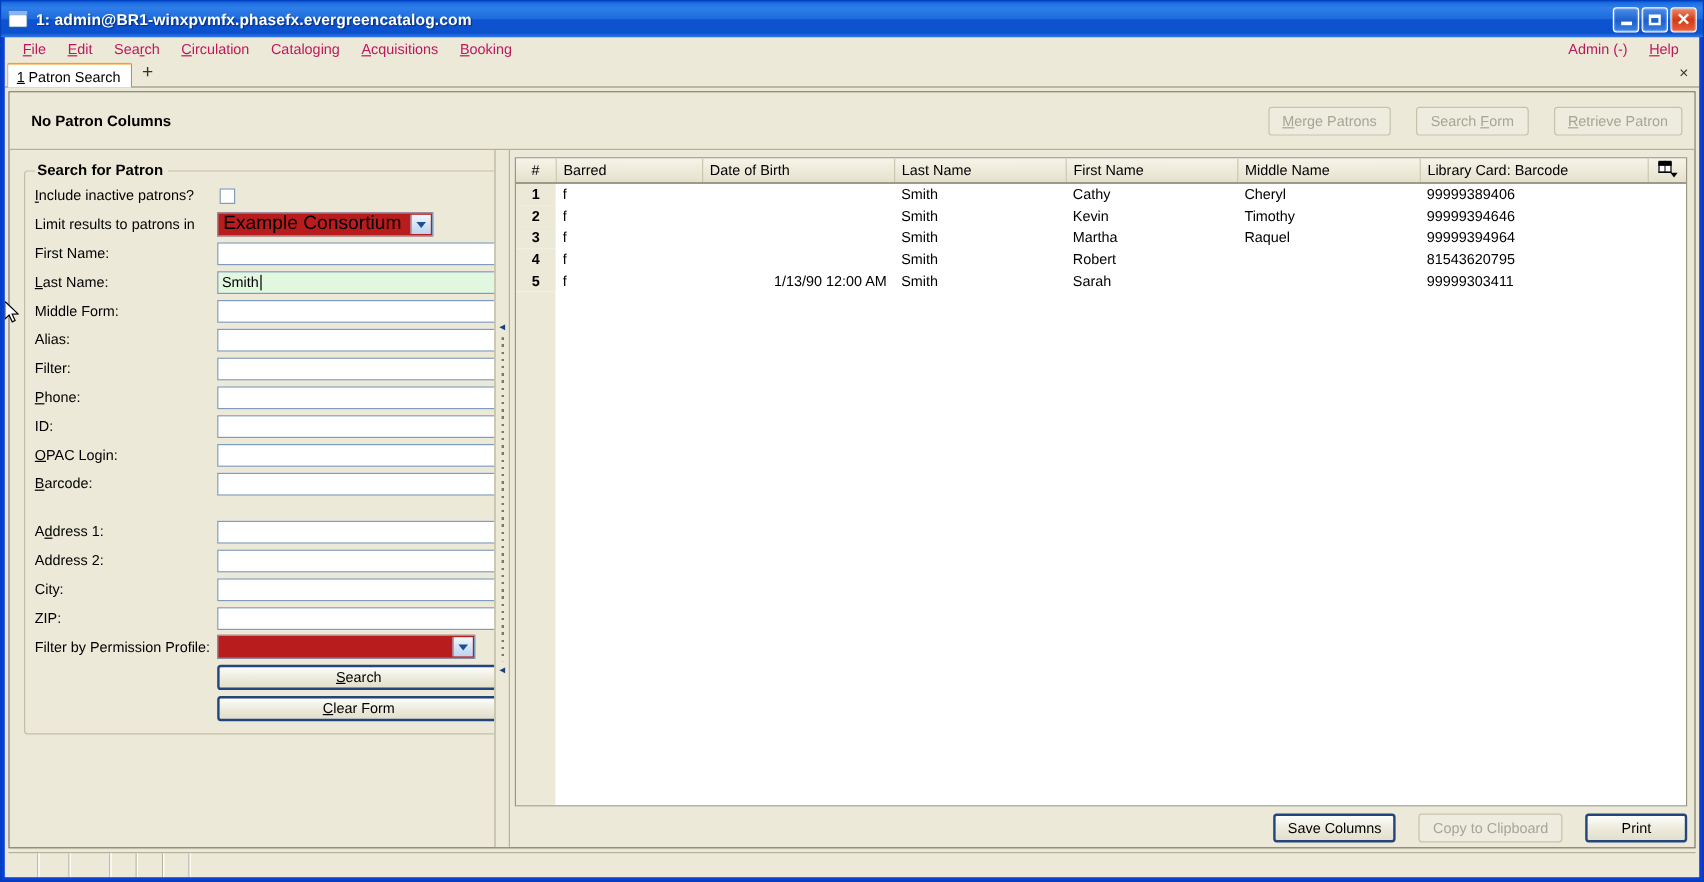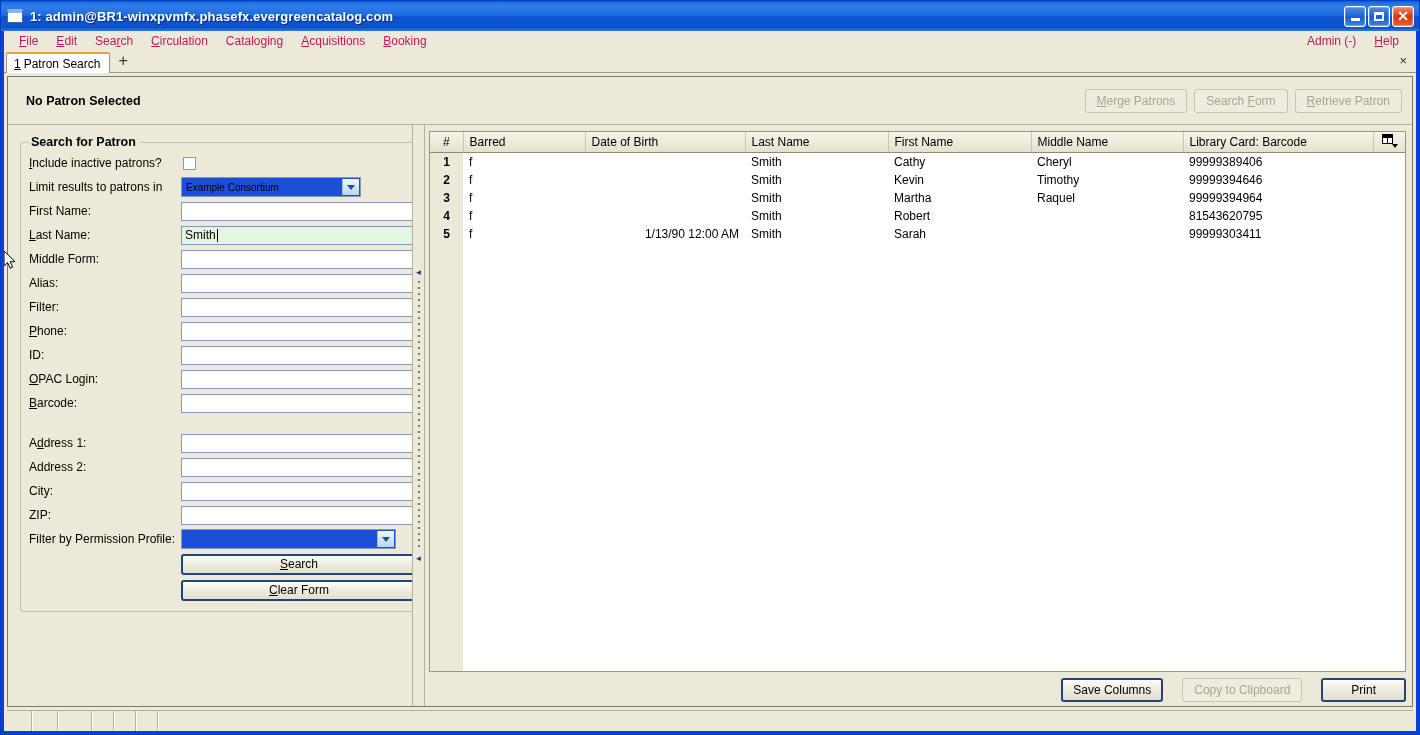--- a/index.html
+++ b/index.html
@@ -129,21 +129,21 @@
 
   
   .patron-bar {
     flex: 0 0 48px;
     display: flex; align-items: center;
     padding: 0 10px 0 18px;
     background: #ece9d8;
     border-bottom: 1px solid #b5b29c;
   }
   .patron-title { font-weight: bold; font-size: 12.5px; color: #000; }
-  .patron-actions { margin-left: auto; display: flex; gap: 7px; }
+  .patron-actions { margin-left: auto; display: flex; gap: 21px; }
   .btn {
     background: linear-gradient(to bottom,#fdfdfb,#eceadb 55%,#e2dfcc);
     border: 1px solid #8d8a74;
     border-radius: 3px;
     padding: 4px 11px;
     font-size: 12px; color: #000;
     white-space: nowrap;
     cursor: default;
   }
   .btn.disabled { color: #a7a593; border-color: #c6c3ad; background: #eeecdf; }
@@ -187,23 +187,23 @@
   .finput.active { background: #e2f7e0; }
   .fcheck {
     width: 13px; height: 13px;
     border: 1px solid #7f9db9;
     background: #fff;
     margin-left: 2px;
   }
   .fselect {
     flex: 0 0 180px; height: 20px;
     border: 1px solid #7f9db9;
-    background: #1d4ed8;
+    background: #b91c1c;
     display: flex; align-items: center;
-    font-size: 10px; padding-left: 4px;
+    font-size: 16px; padding-left: 4px;
     position: relative;
   }
   .fselect.wide { flex: 0 0 215px; }
   .fselect .arrow {
     position: absolute; right: 1px; top: 1px; bottom: 1px; width: 17px;
     background: linear-gradient(to bottom,#f4f8fd,#d6e4f5 50%,#bcd3ef);
     border-left: 1px solid #a8bcd4;
     display: flex; align-items: center; justify-content: center;
   }
   .arrow-glyph {
@@ -384,21 +384,21 @@
         <span class="tab-num">1</span>
           <span>Patron Search</span>
       </div>
       <div class="tab-add">+</div>
       <div class="tab-close-x">×</div>
     </div>
 
     <div class="content">
 
       <div class="patron-bar">
-        <div class="patron-title">No Patron Selected</div>
+        <div class="patron-title">No Patron Columns</div>
         <div class="patron-actions">
           <div class="btn disabled"><span class="acc">M</span>erge Patrons</div>
           <div class="btn disabled">Search <span class="acc">F</span>orm</div>
           <div class="btn disabled"><span class="acc">R</span>etrieve Patron</div>
         </div>
       </div>
 
       <div class="body-split">
 
         <div class="left-pane">

